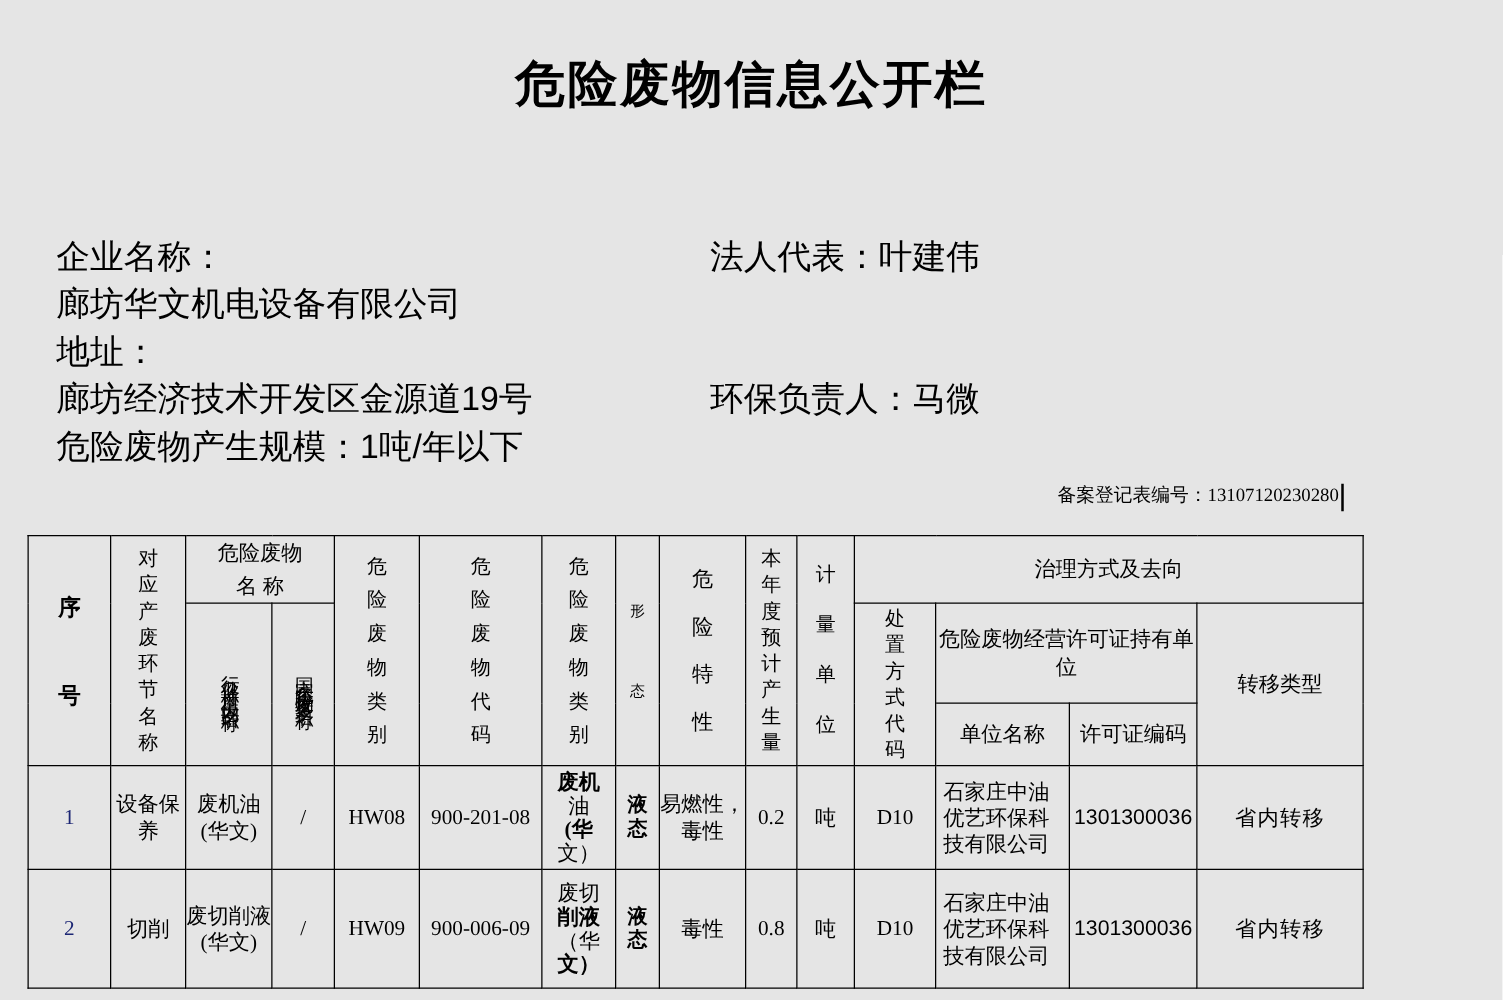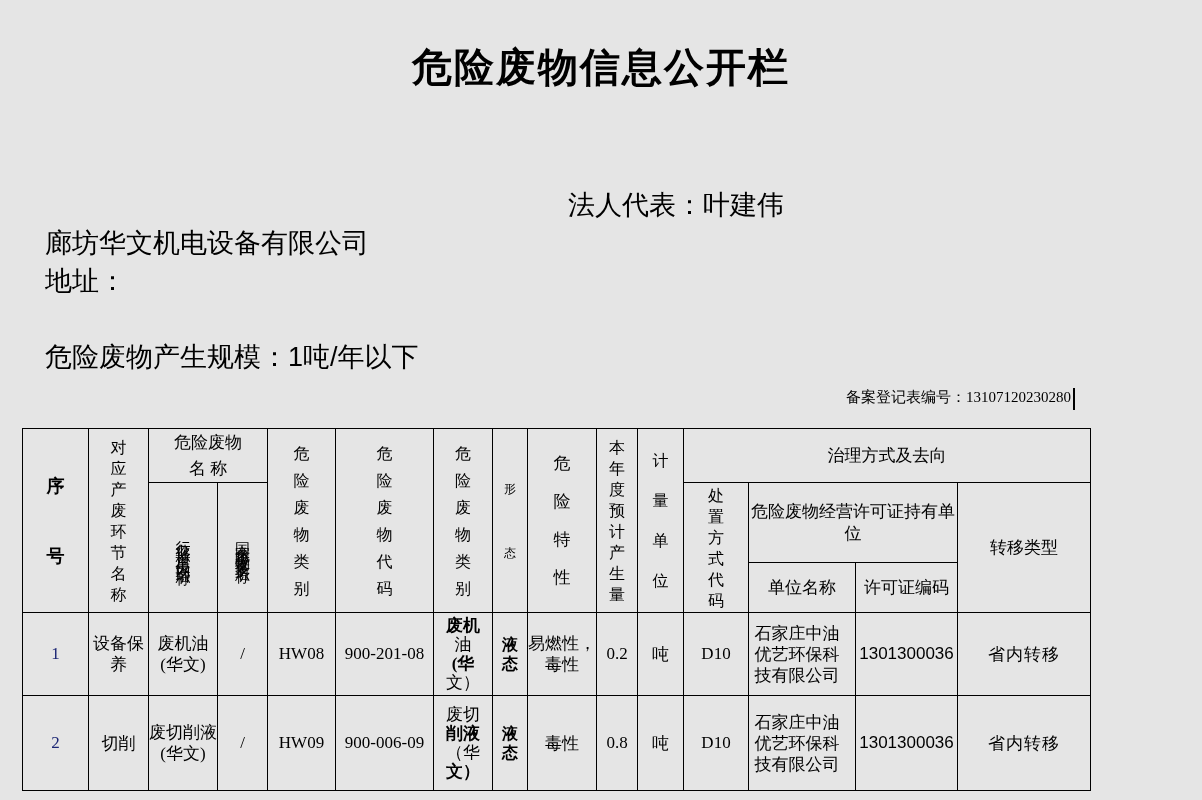--- a/index.html
+++ b/index.html
@@ -58,27 +58,32 @@
   .c-transfer{font-size:17px;letter-spacing:1px;}
 </style>
 </head>
 <body>
 
 <div class="page">
 
   <h1 class="title">危险废物信息公开栏</h1>
 
   <div class="infoline" style="top:186px;">
+    <span>企业名称：</span>
     <span class="rt">法人代表：叶建伟</span>
   </div>
   <div class="infoline" style="top:224px;">
     <span>廊坊华文机电设备有限公司</span>
   </div>
   <div class="infoline" style="top:262px;">
     <span>地址：</span>
+  </div>
+  <div class="infoline" style="top:300px;">
+    <span>廊坊经济技术开发区金源道19号</span>
+    <span class="rt">环保负责人：马微</span>
   </div>
   <div class="infoline" style="top:338px;">
     <span>危险废物产生规模：1吨/年以下</span>
   </div>
 
   <div class="regnote">
     <span>备案登记表编号：13107120230280</span><span class="caret"></span>
   </div>
 
   <table class="tbl">

